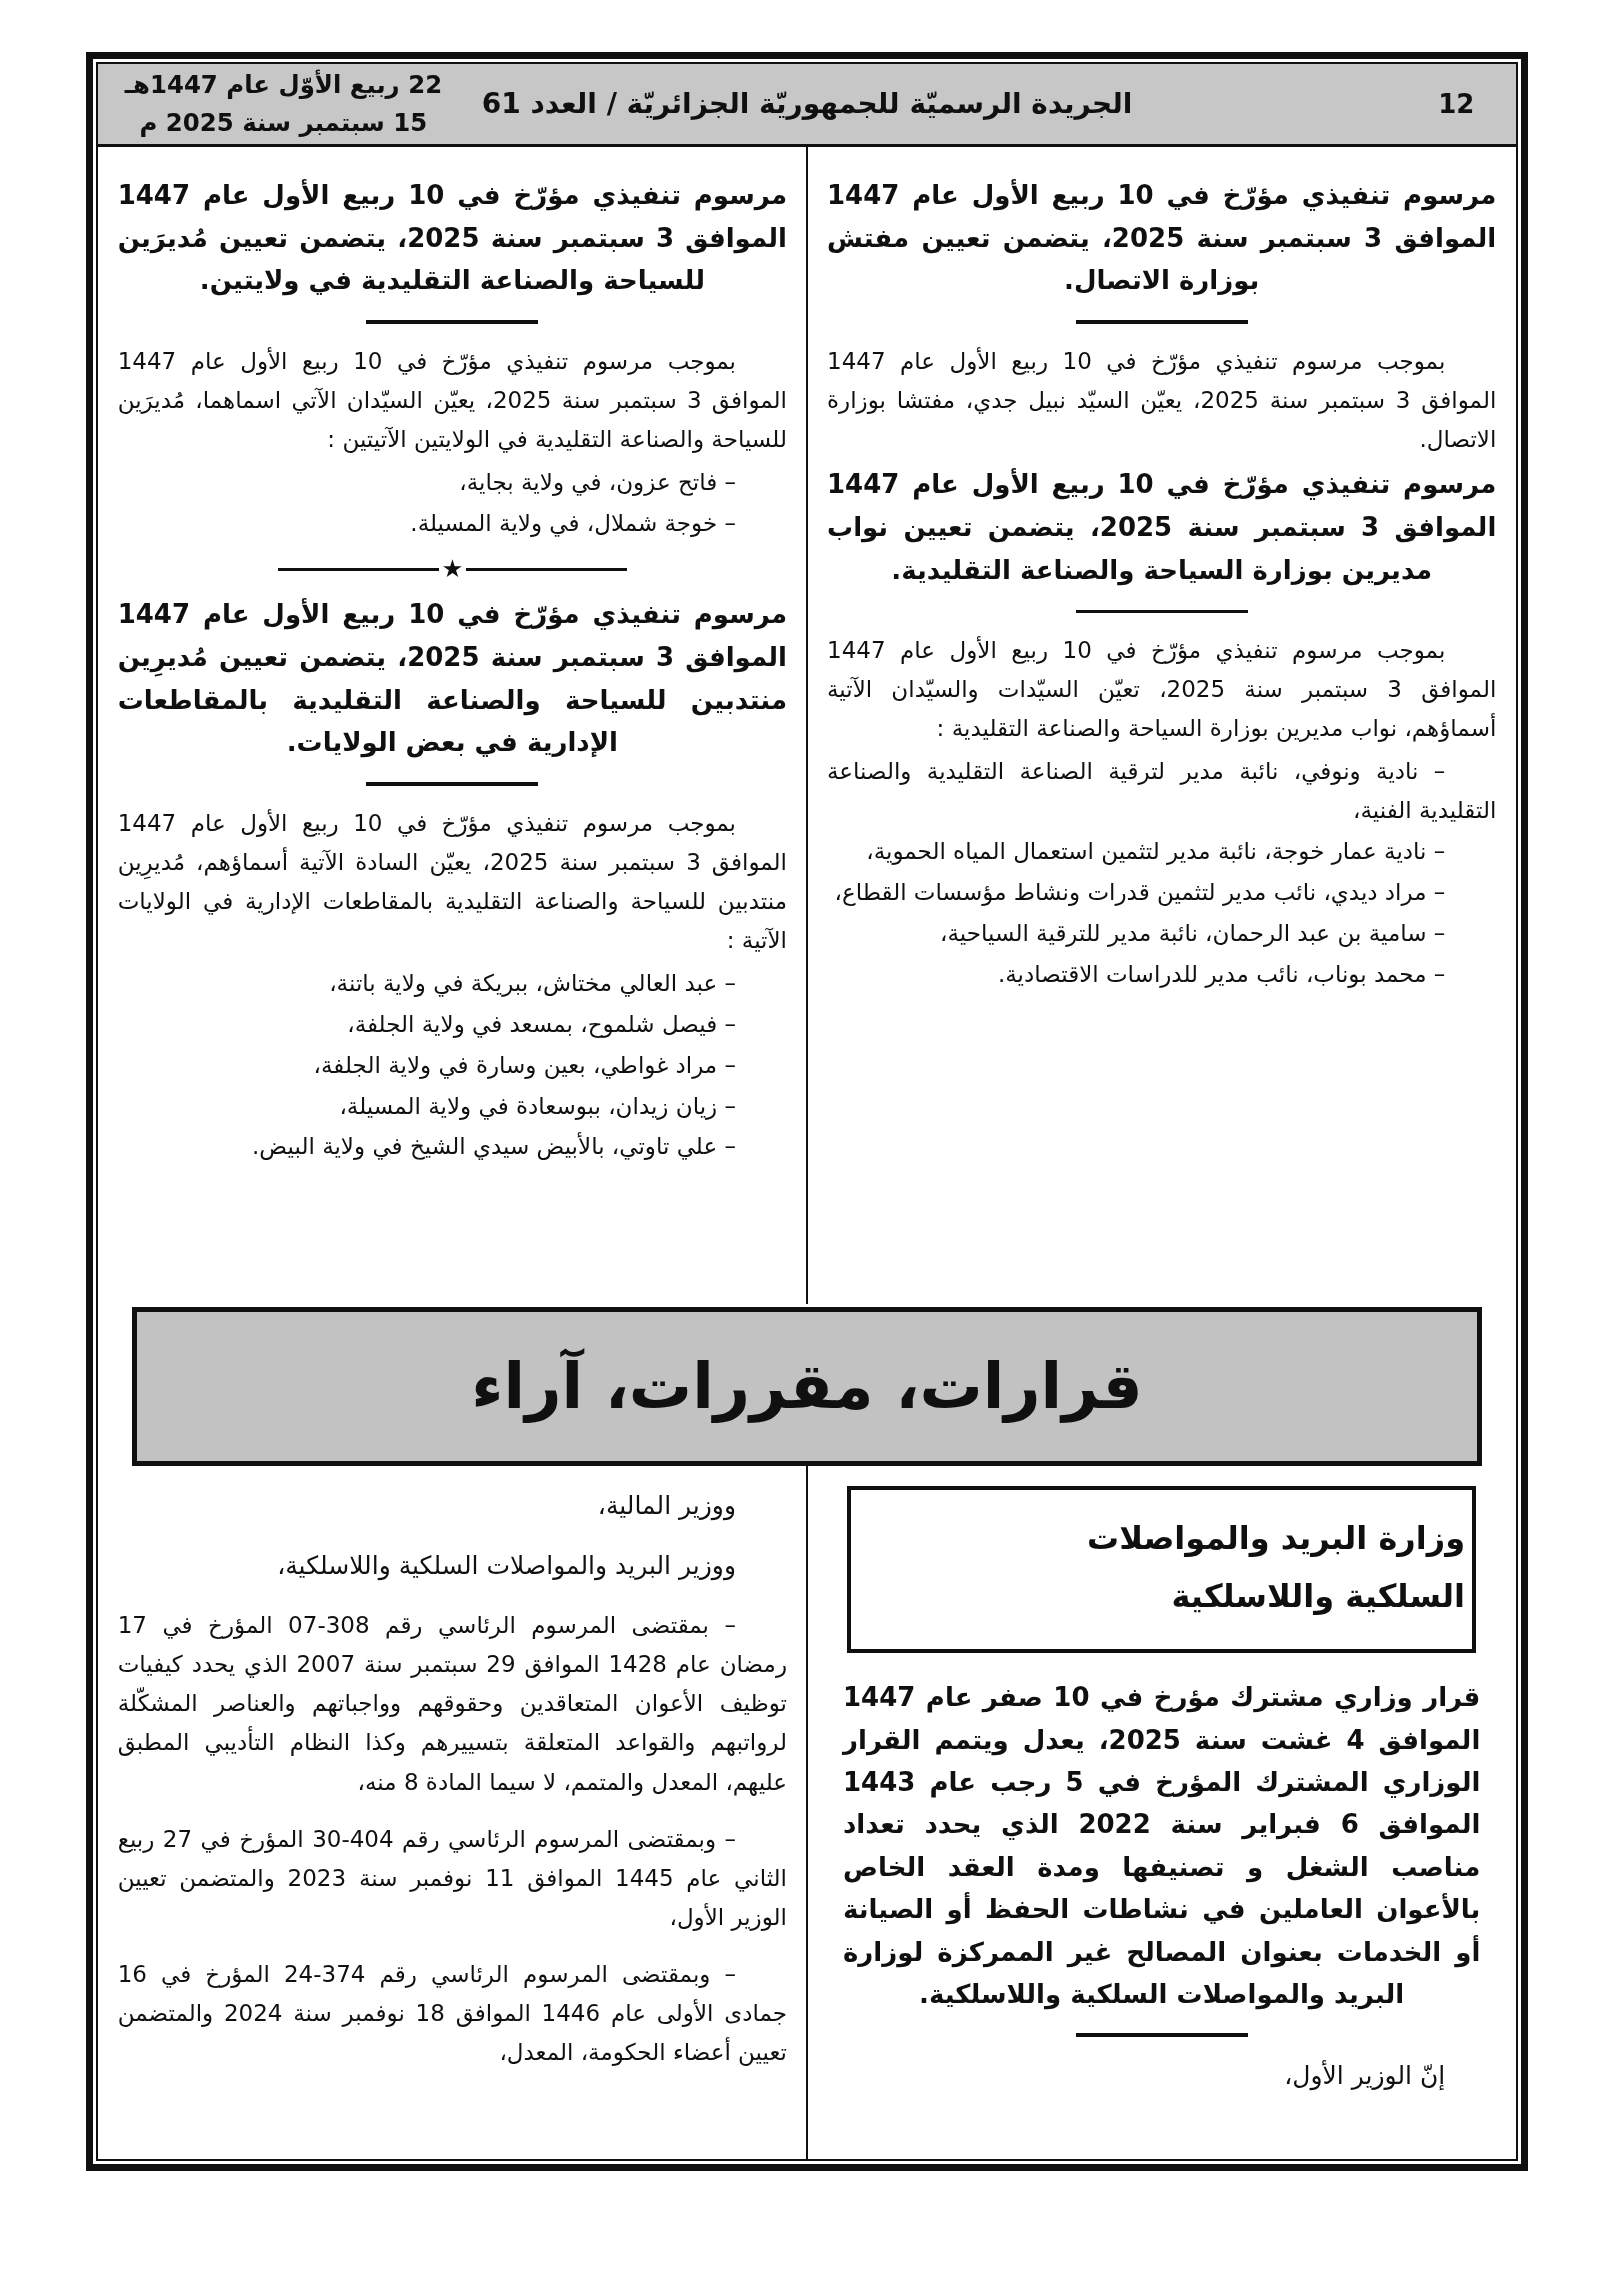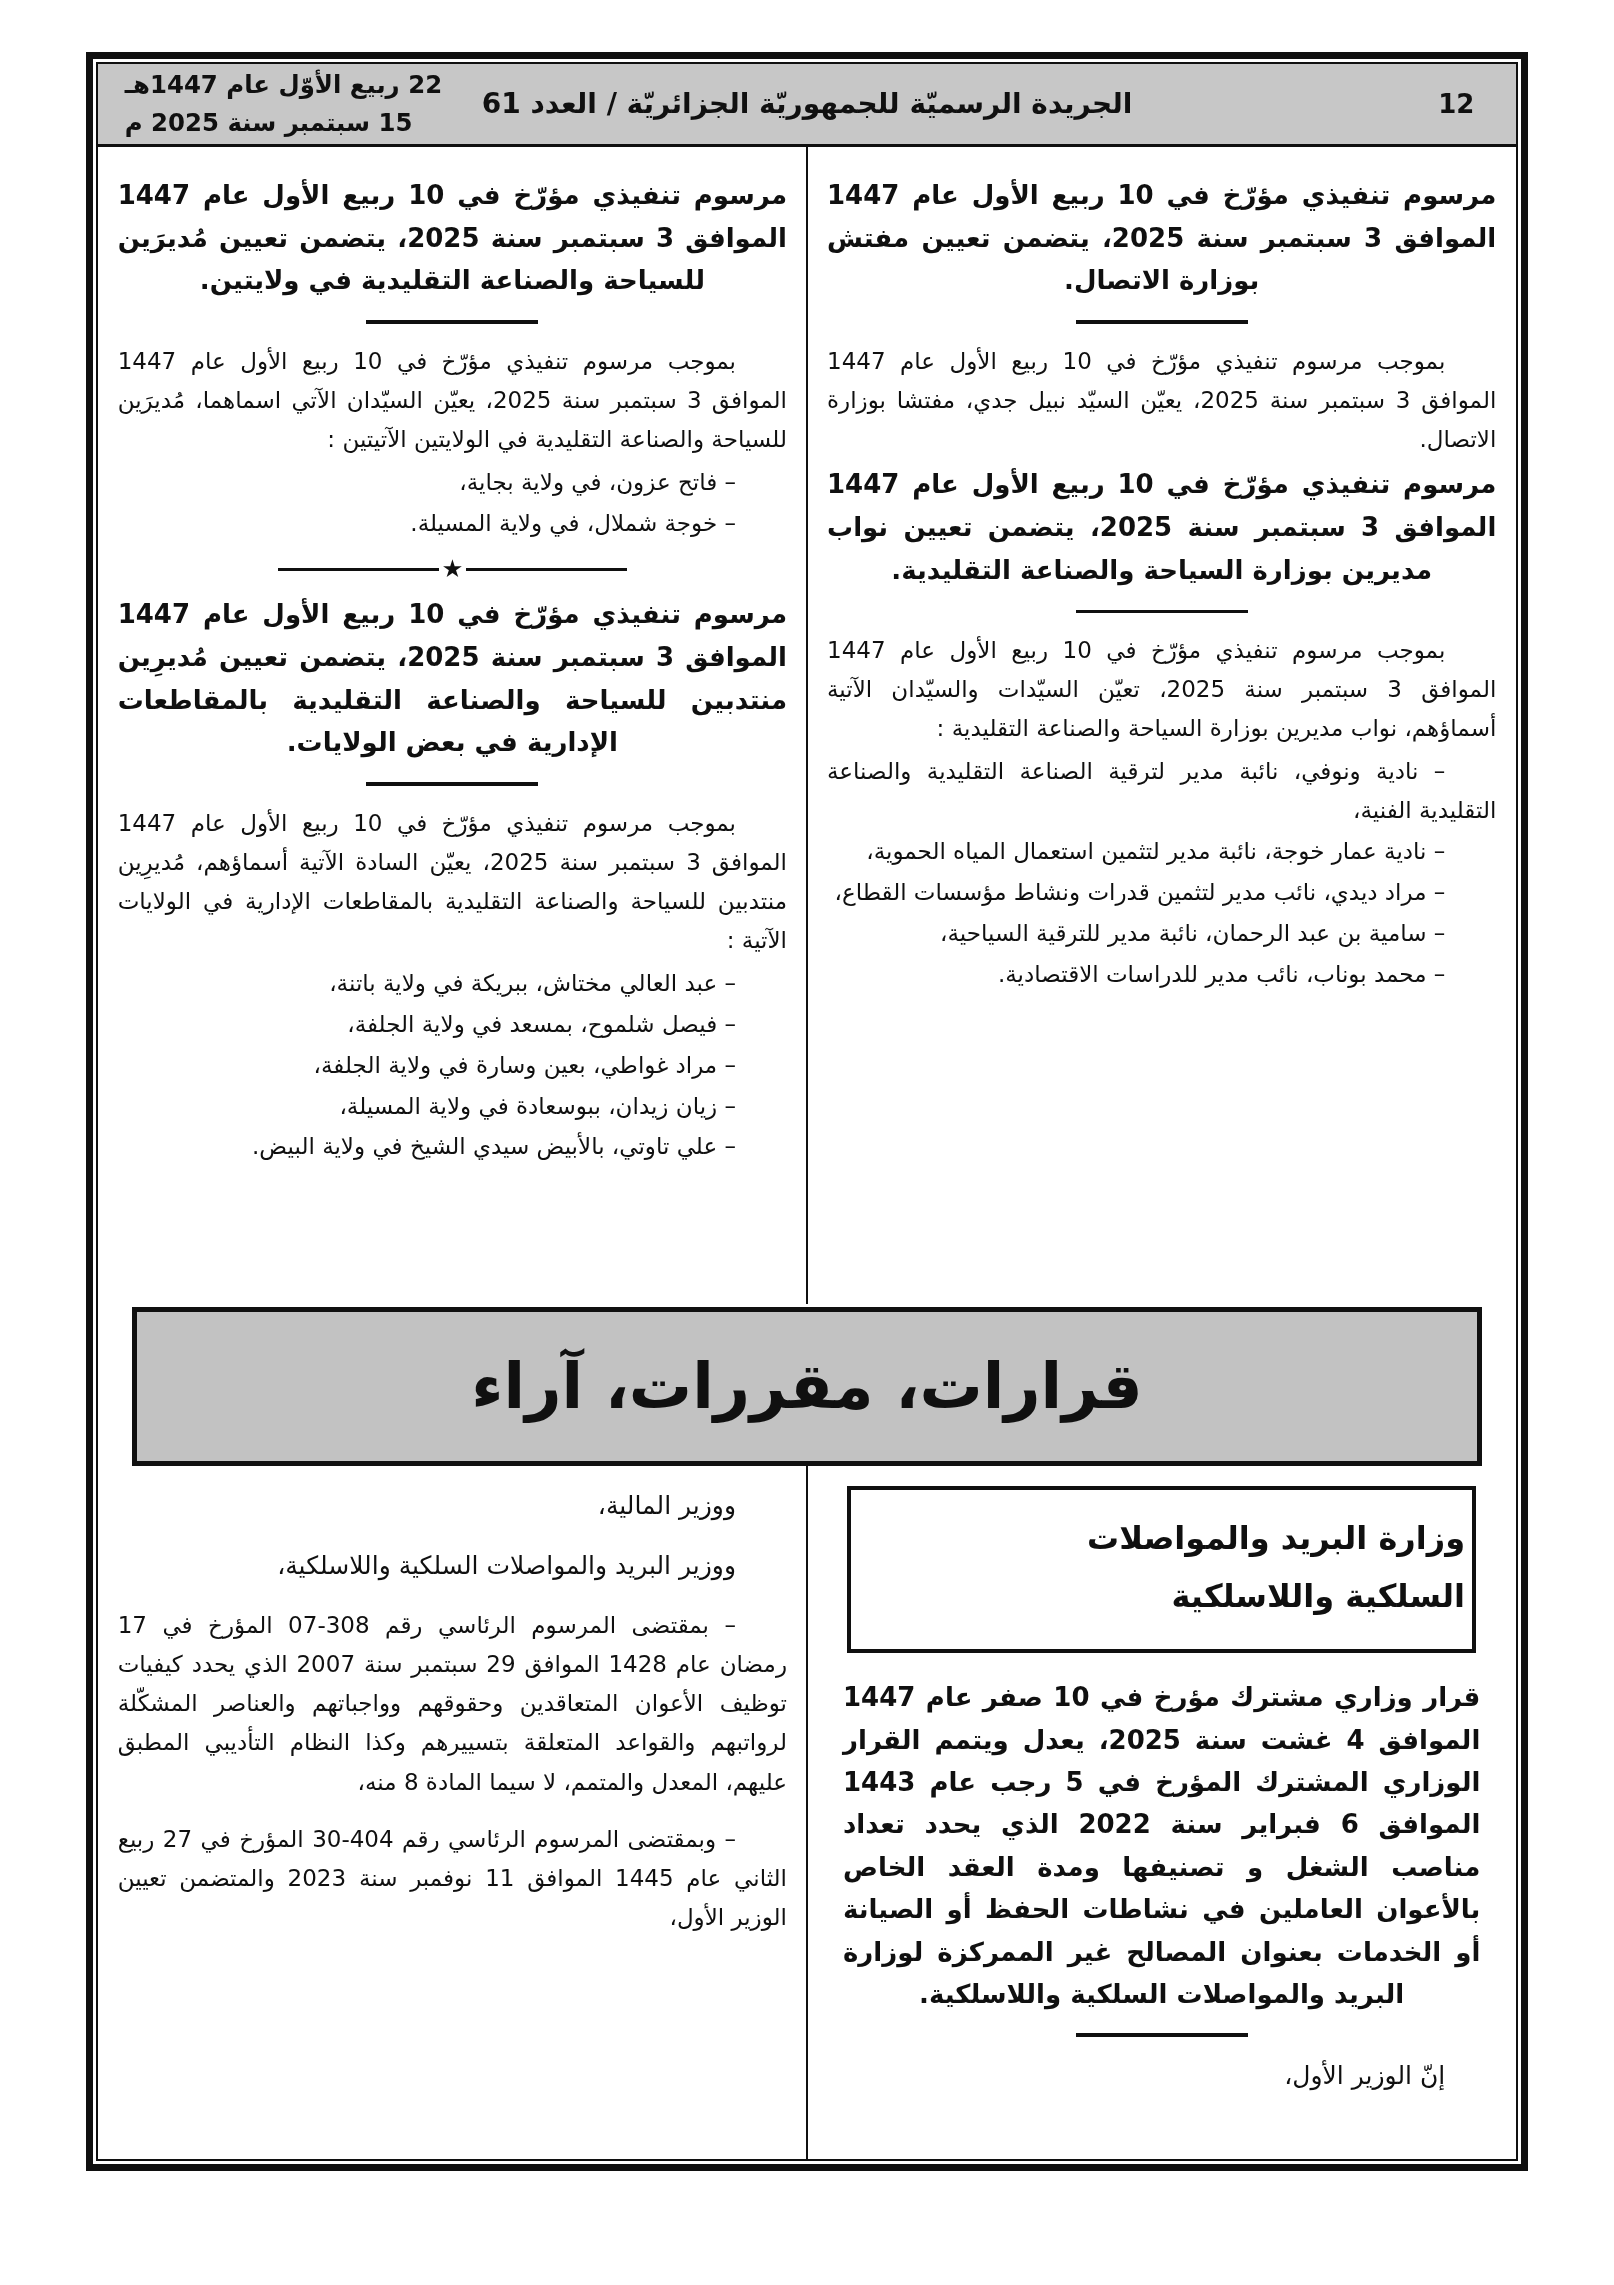--- a/index.html
+++ b/index.html
@@ -32,21 +32,21 @@
   
   .masthead{
     flex:none;height:83px;
     background:var(--masthead_gray);
     border-bottom:3.6px solid var(--ink);
     position:relative;
     display:flex;align-items:center;justify-content:center;
   }
   .date-block{
     position:absolute;left:27px;top:50%;transform:translateY(-50%);
-    text-align:left;font-weight:bold;font-size:24.4px;line-height:1.55;
+    text-align:center;font-weight:bold;font-size:24.4px;line-height:1.55;
     white-space:nowrap;
   }
   .masthead-title{font-weight:bold;font-size:28px;white-space:nowrap;}
   .page-number{
     position:absolute;right:42px;top:50%;transform:translateY(-50%);
     font-weight:bold;font-size:26px;
   }
   
   .cols{position:relative;display:flex;align-items:stretch;}
   .top-section{flex:none;height:1157px;overflow:hidden;}
@@ -185,18 +185,19 @@
         <p class="order-title">قرار وزاري مشترك مؤرخ في 10 صفر عام 1447 الموافق 4 غشت سنة 2025، يعدل ويتمم القرار الوزاري المشترك المؤرخ في 5 رجب عام 1443 الموافق 6 فبراير سنة 2022 الذي يحدد تعداد مناصب الشغل و تصنيفها ومدة العقد الخاص بالأعوان العاملين في نشاطات الحفظ أو الصيانة أو الخدمات بعنوان المصالح غير الممركزة لوزارة البريد والمواصلات السلكية واللاسلكية.</p>
         <div class="rule"></div>
         <p class="opening">إنّ الوزير الأول،</p>
       </div>
 
       <div class="col">
         <p class="minister-line">ووزير المالية،</p>
         <p class="minister-line">ووزير البريد والمواصلات السلكية واللاسلكية،</p>
         <p class="para visa">– بمقتضى المرسوم الرئاسي رقم 308-07 المؤرخ في 17 رمضان عام 1428 الموافق 29 سبتمبر سنة 2007 الذي يحدد كيفيات توظيف الأعوان المتعاقدين وحقوقهم وواجباتهم والعناصر المشكّلة لرواتبهم والقواعد المتعلقة بتسييرهم وكذا النظام التأديبي المطبق عليهم، المعدل والمتمم، لا سيما المادة 8 منه،</p>
         <p class="para visa">– وبمقتضى المرسوم الرئاسي رقم 404-30 المؤرخ في 27 ربيع الثاني عام 1445 الموافق 11 نوفمبر سنة 2023 والمتضمن تعيين الوزير الأول،</p>
+        <p class="para visa">– وبمقتضى المرسوم الرئاسي رقم 374-24 المؤرخ في 16 جمادى الأولى عام 1446 الموافق 18 نوفمبر سنة 2024 والمتضمن تعيين أعضاء الحكومة، المعدل،</p>
       </div>
     </section>
 
   </div>
 </div>
 
 
 </body></html>

